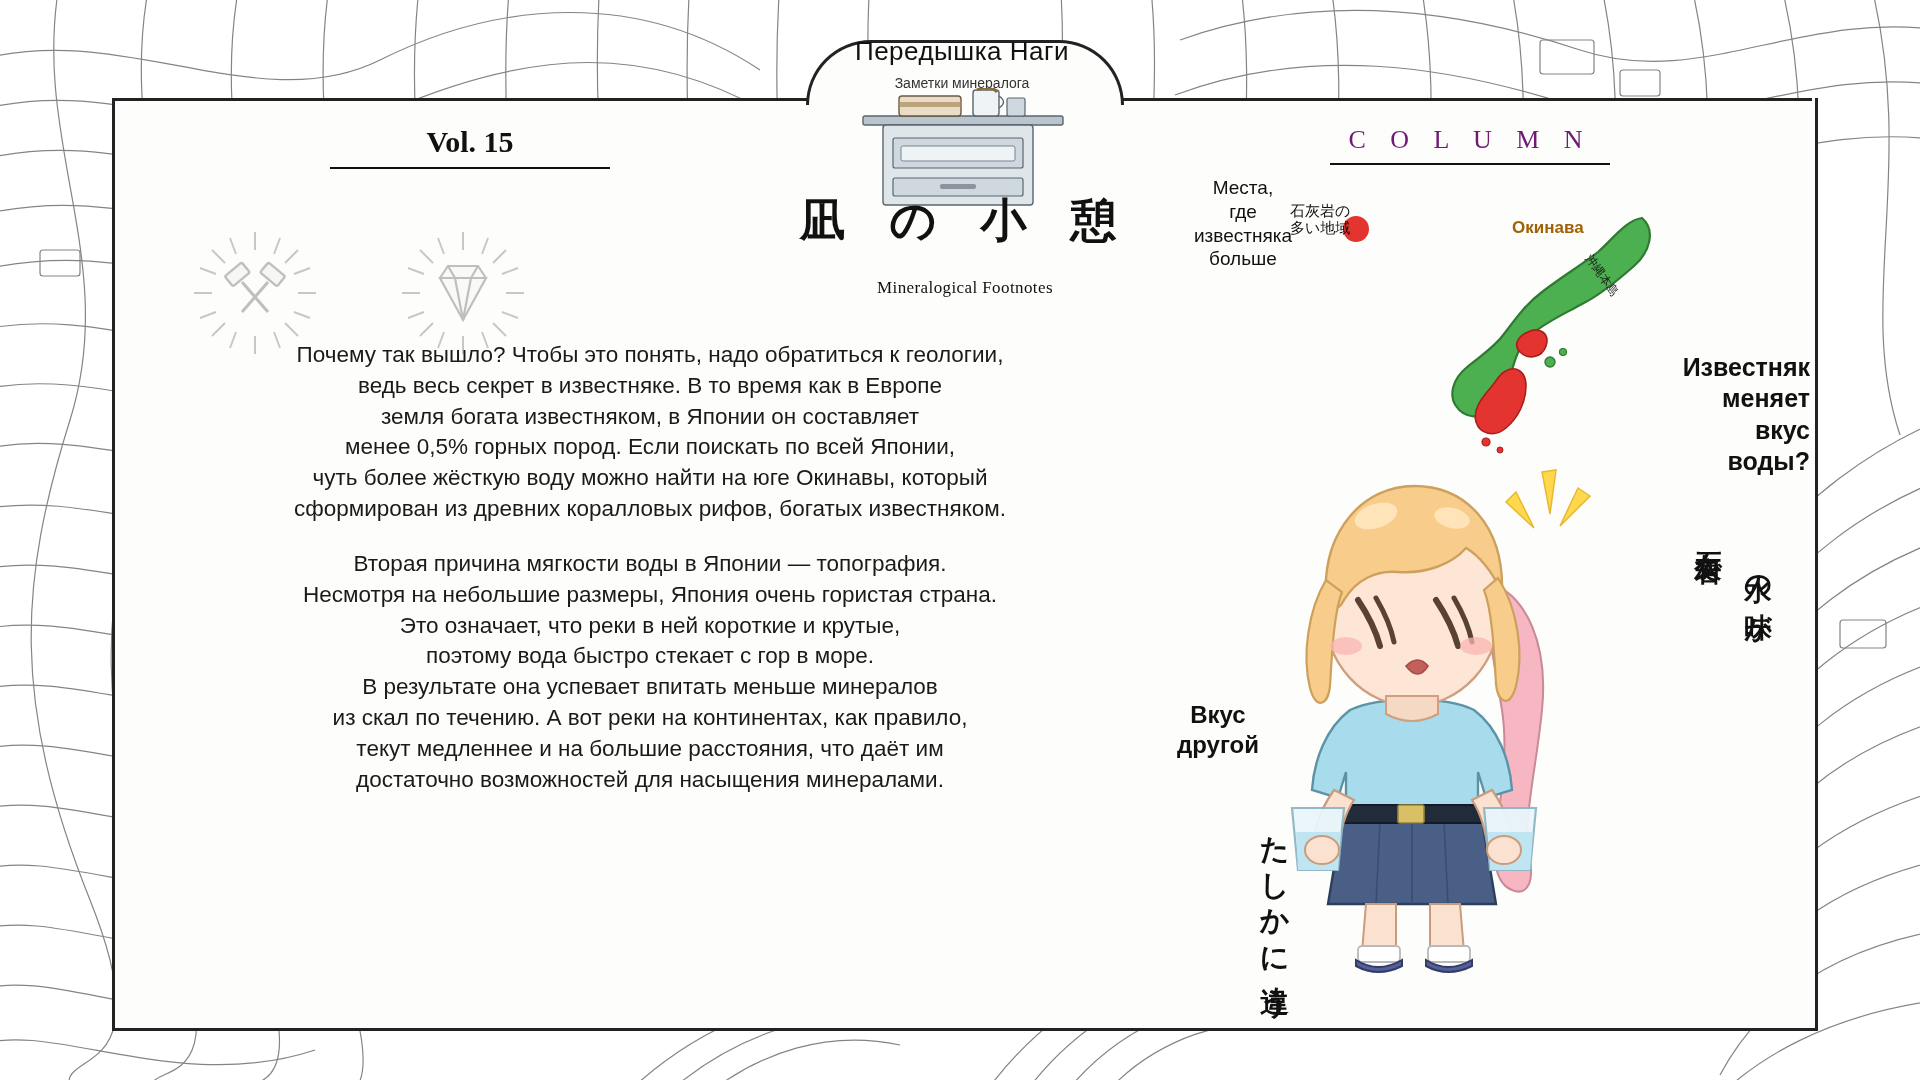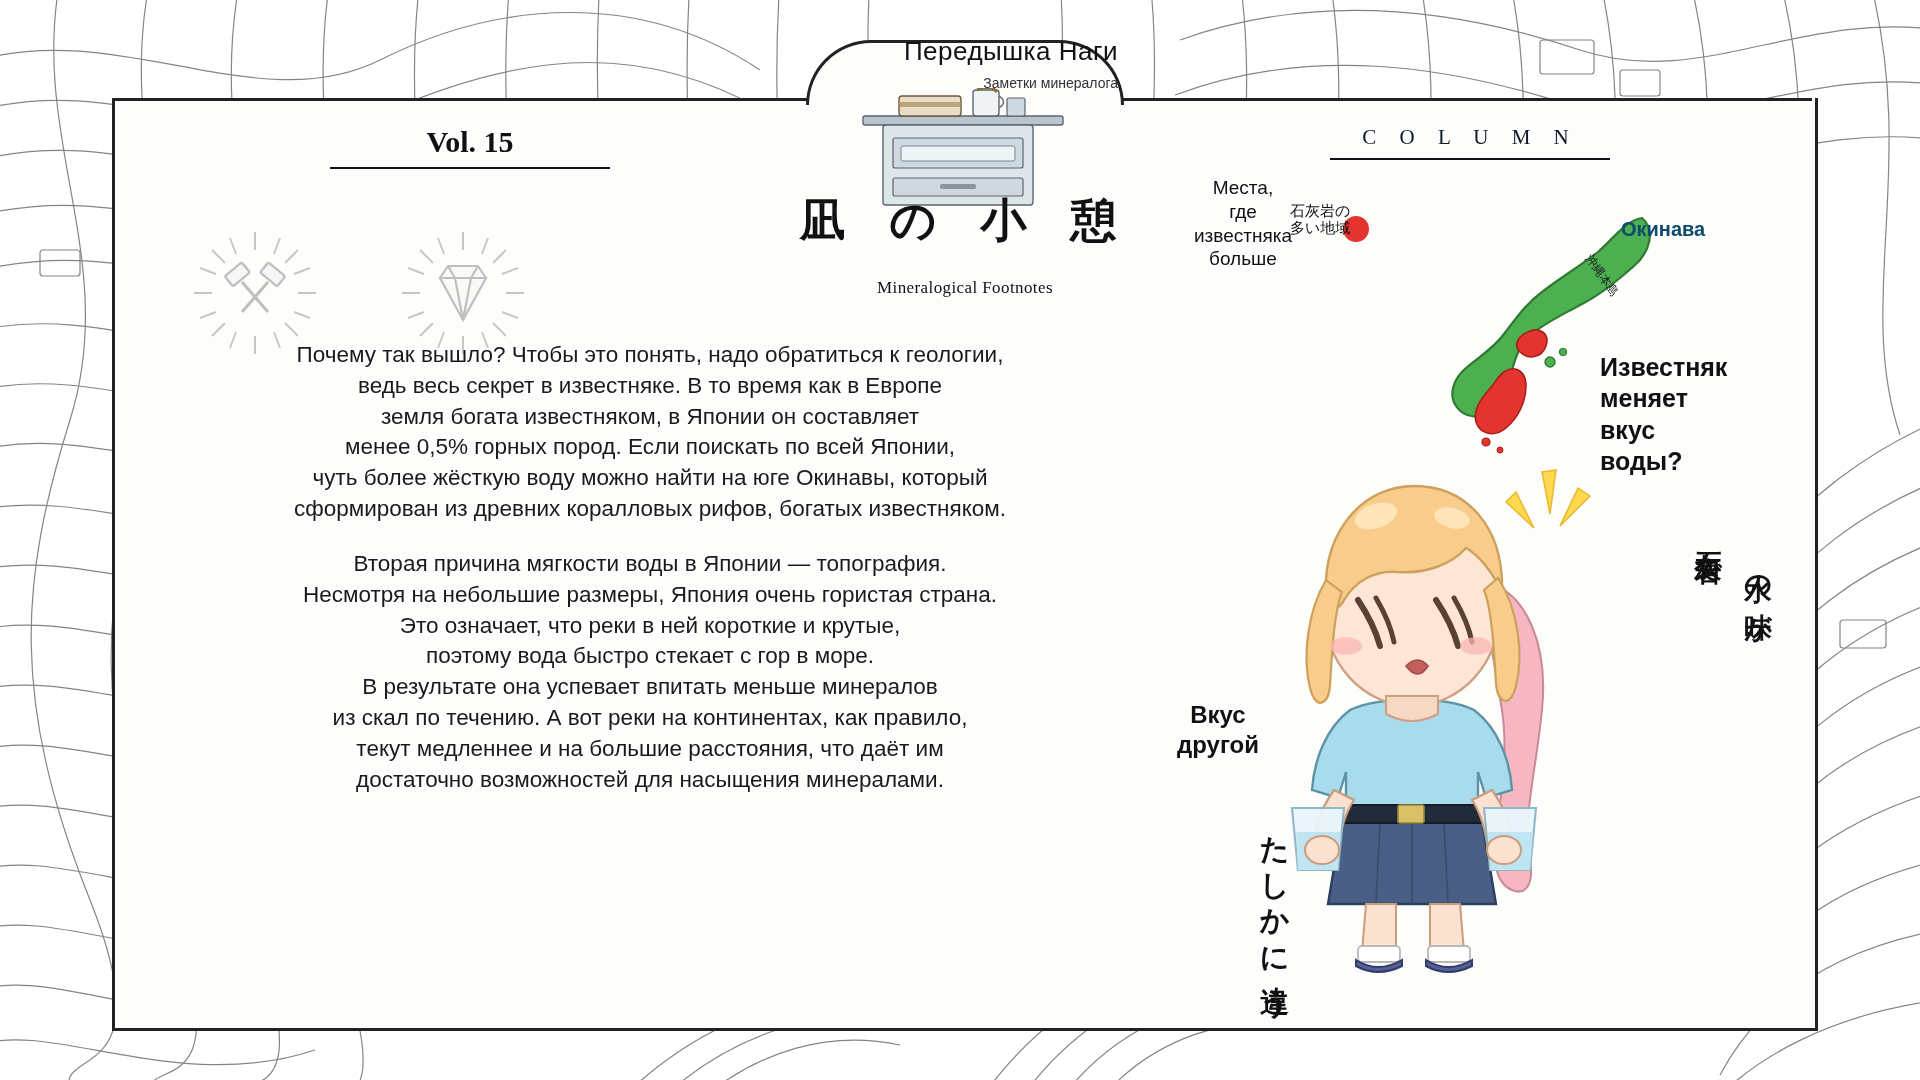--- a/index.html
+++ b/index.html
@@ -29,63 +29,63 @@
     border:3px solid #222;
     border-bottom:none;
     border-radius:160px 160px 0 0;
     z-index:4;
   }
   .notch-mask{
     position:absolute;left:812px;top:96px;width:300px;height:8px;background:#fdfdfb;z-index:5;
   }
   
   .masthead{
-    position:absolute;left:806px;top:36px;width:312px;text-align:right;z-index:6;
+    position:absolute;left:806px;top:36px;width:312px;text-align:center;z-index:6;
   }
   .masthead .t1{font-size:26px;color:#111;letter-spacing:.5px;}
   .masthead .t2{font-size:14px;color:#333;margin-top:8px;}
   
   .vol-wrap{position:absolute;left:330px;top:125px;width:280px;text-align:center;z-index:7;}
   .vol-wrap .vol{font-family:"Liberation Serif", serif;font-size:30px;font-weight:bold;color:#111;}
   .vol-rule{height:2px;background:#111;margin-top:8px;}
   
   .col-wrap{position:absolute;left:1330px;top:125px;width:280px;text-align:center;z-index:7;}
-  .col-wrap .col{font-size:21px;letter-spacing:9px;color:#0f172a;font-family:"Liberation Serif",serif;}
+  .col-wrap .col{font-size:26px;letter-spacing:9px;color:#701a75;font-family:"Liberation Serif",serif;}
   .col-rule{height:2px;background:#111;margin-top:8px;}
   
   .deco{position:absolute;z-index:6;opacity:.55;}
   
   .logo{position:absolute;left:760px;top:190px;width:410px;text-align:center;z-index:7;}
   .logo .kanji{font-size:46px;letter-spacing:14px;color:#111;font-family:"DejaVu Sans", sans-serif;font-weight:bold;}
   .logo .sub{font-family:"Liberation Serif", serif;font-size:17px;color:#111;margin-top:26px;letter-spacing:.4px;}
   
   .body-text{
     position:absolute;left:150px;top:340px;width:1000px;z-index:7;
     text-align:center;color:#1a1a1a;font-size:22.5px;line-height:1.37;
   }
   .body-text p{margin:0 0 24px 0;}
   .body-text p:last-child{margin-bottom:4px;}
   
   .places-label{
     position:absolute;left:1178px;top:176px;width:130px;text-align:center;
     font-size:19px;line-height:1.25;color:#111;z-index:8;
   }
   .okinawa-label{
-    position:absolute;left:1621px;top:218px;font-size:20px;color:#0c4a6e;font-weight:bold;z-index:9;
+    position:absolute;left:1512px;top:218px;font-size:17px;color:#a16207;font-weight:bold;z-index:9;
   }
   .limestone-note{
     position:absolute;left:1290px;top:203px;z-index:9;font-size:15px;color:#111;
     font-family:"DejaVu Sans",sans-serif;line-height:1.15;
   }
   .red-dot{
     position:absolute;left:1343px;top:216px;width:26px;height:26px;border-radius:50%;
     background:#e3342f;z-index:9;
   }
   .q-title{
-    position:absolute;left:1600px;top:352px;width:210px;text-align:left;
+    position:absolute;left:1600px;top:352px;width:210px;text-align:right;
     font-size:25px;font-weight:bold;line-height:1.25;color:#111;z-index:9;
   }
   .vtext{
     position:absolute;z-index:9;color:#111;font-weight:bold;
     font-family:"DejaVu Sans",sans-serif;
     writing-mode:vertical-rl;text-orientation:upright;
   }
   .v1{left:1690px;top:530px;font-size:27px;letter-spacing:3px;}
   .v2{left:1740px;top:555px;font-size:27px;letter-spacing:3px;}
   .v3{left:1255px;top:815px;font-size:29px;letter-spacing:4px;}

